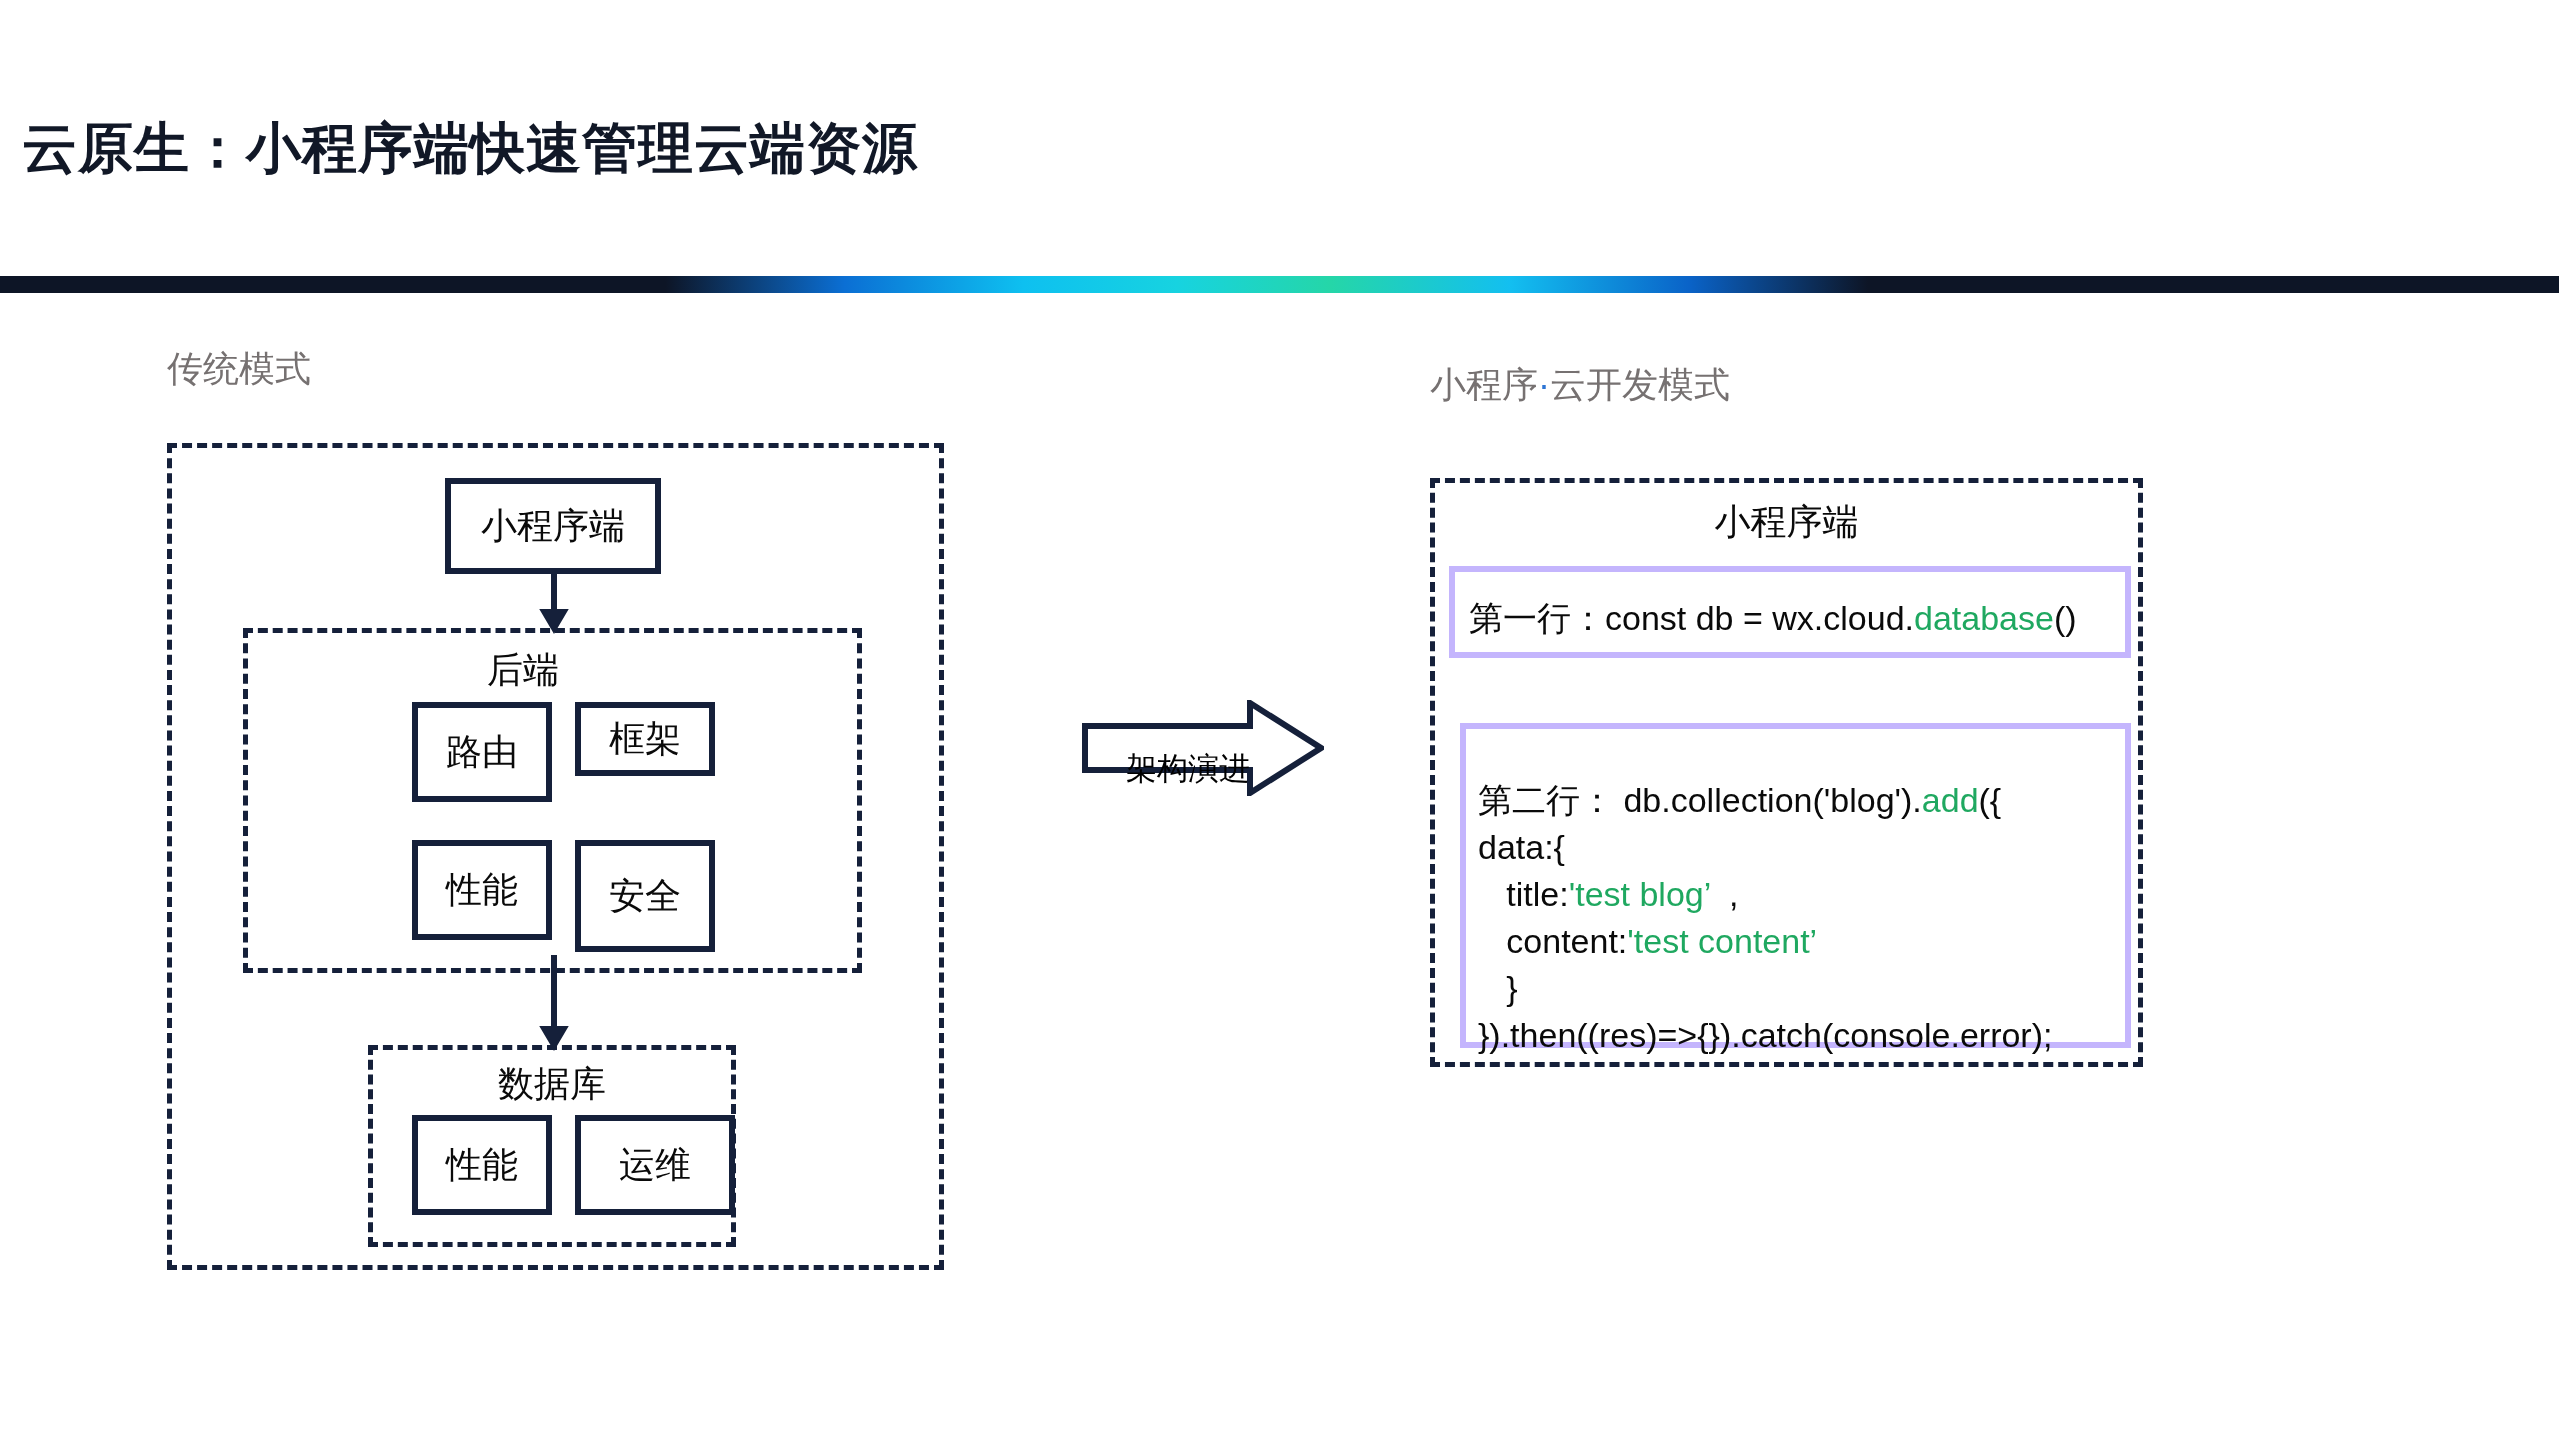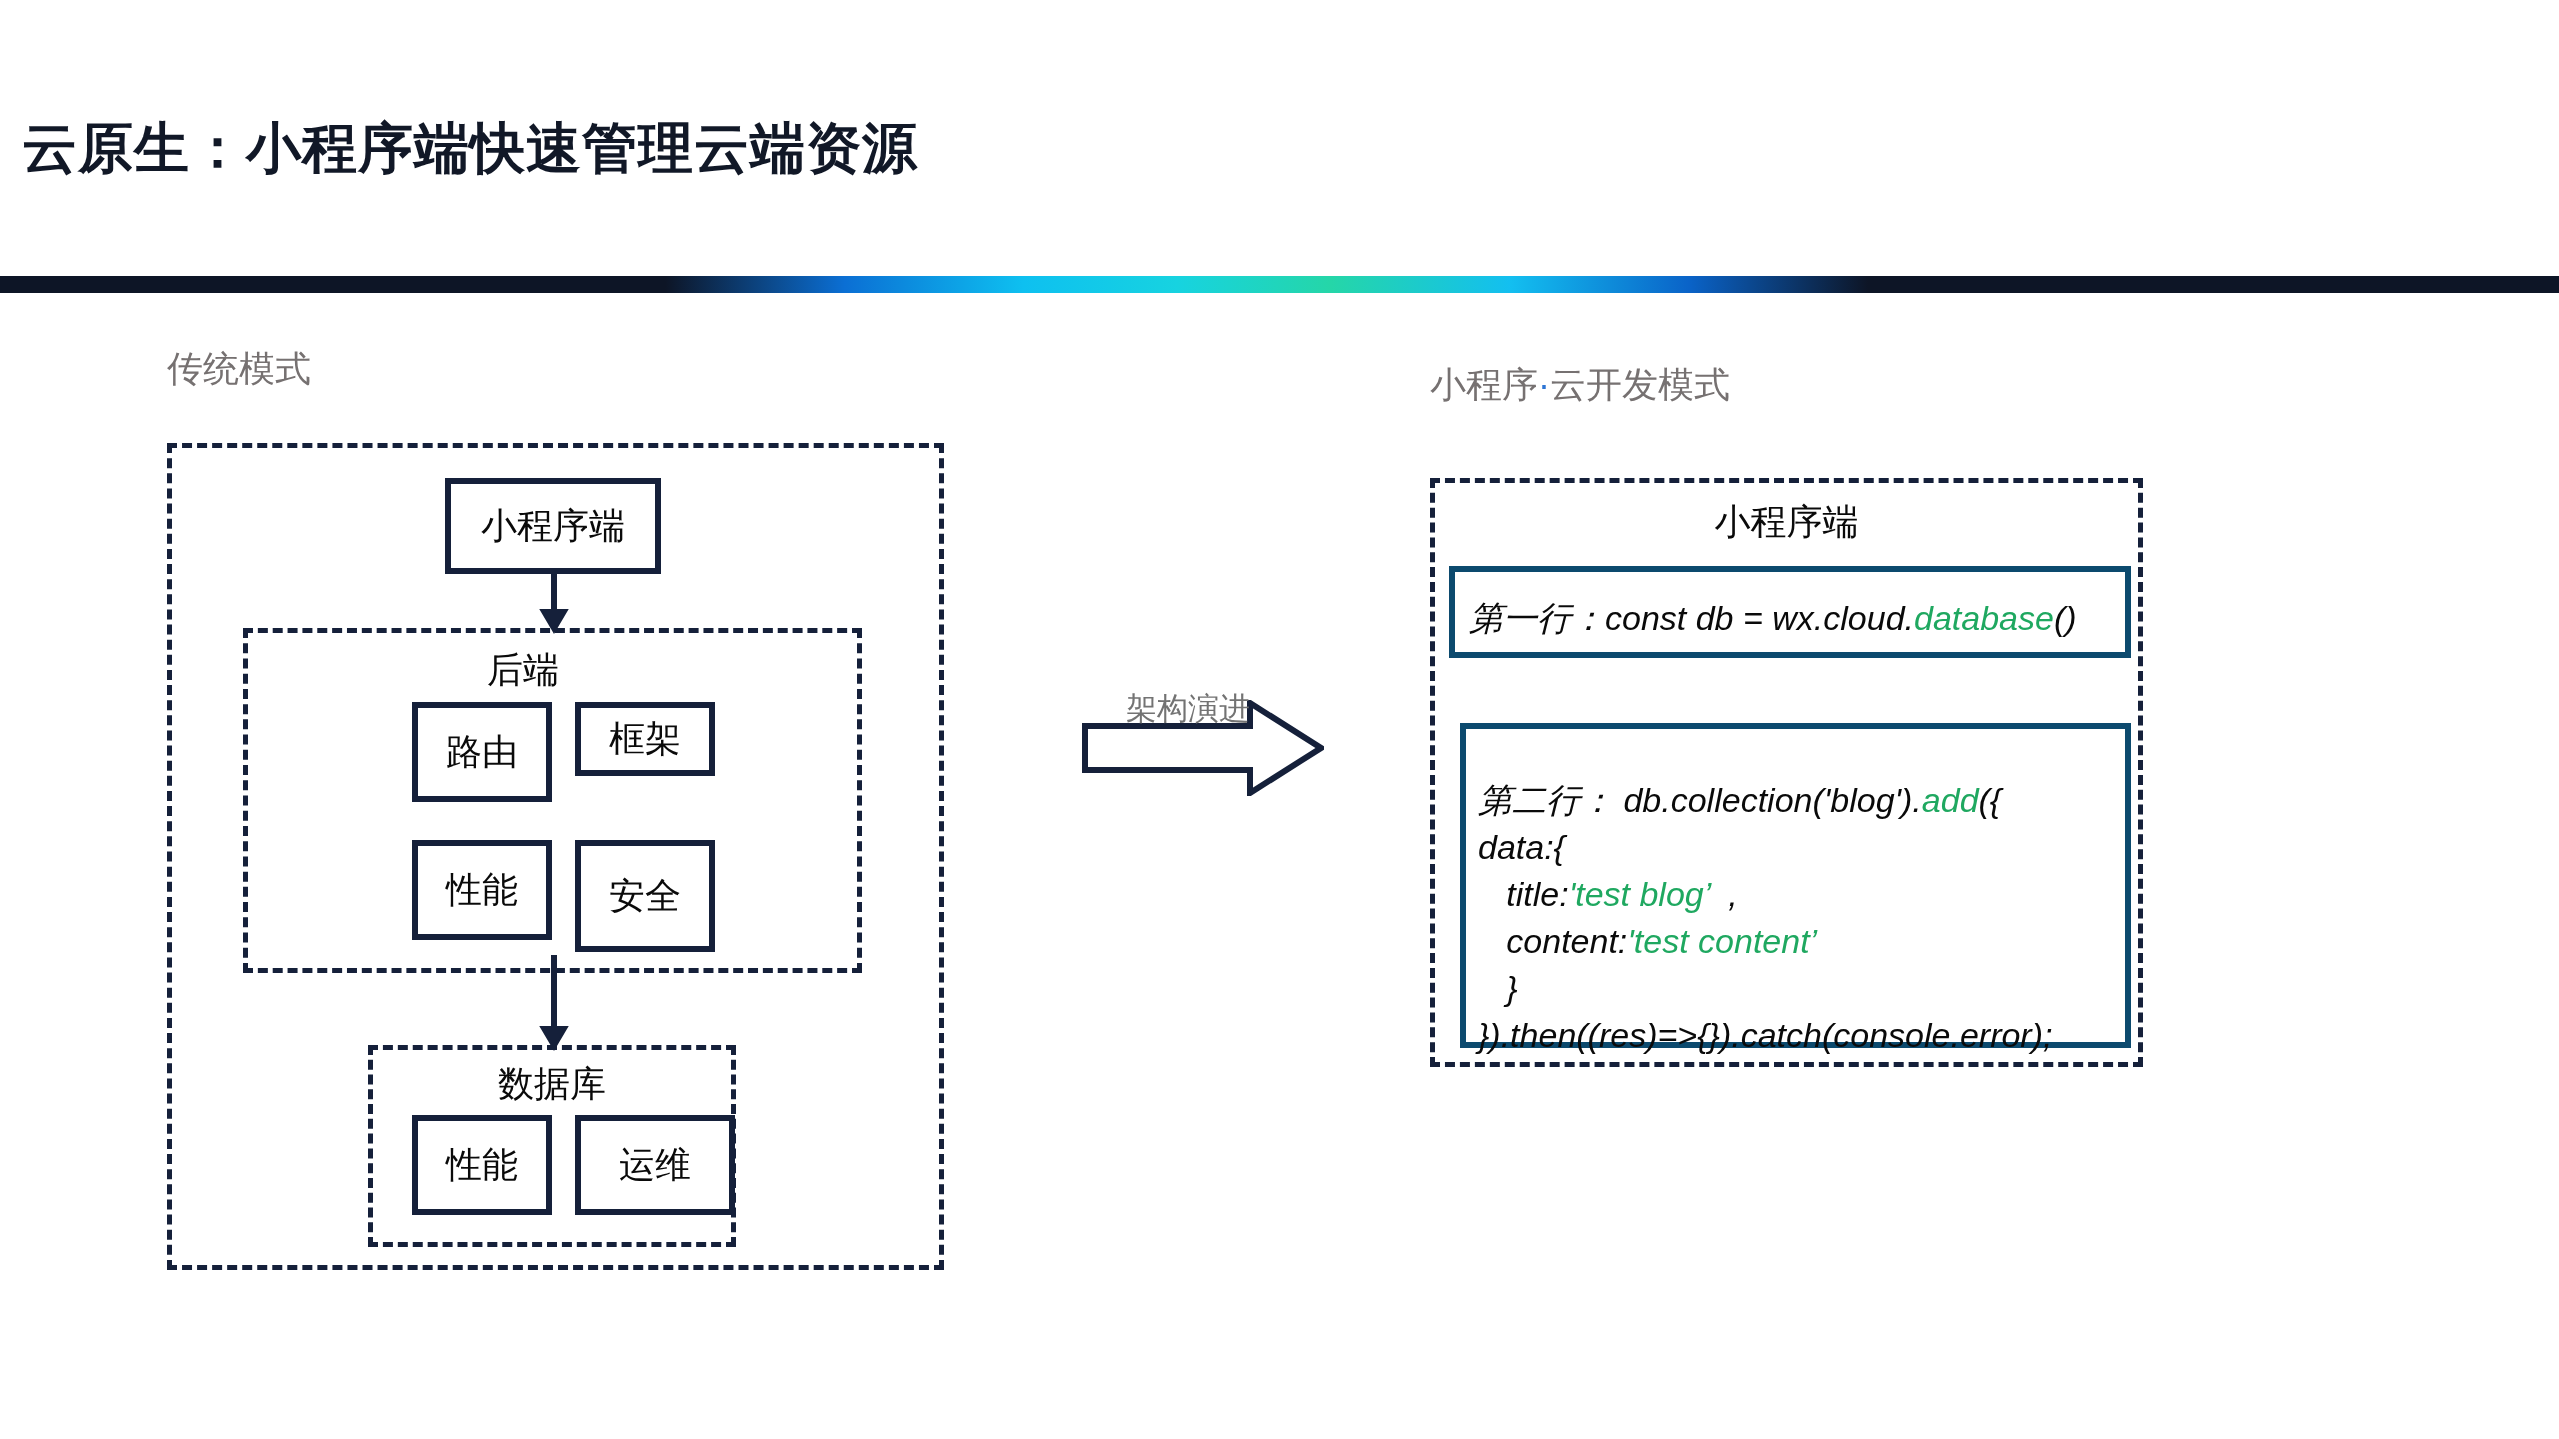--- a/index.html
+++ b/index.html
@@ -92,36 +92,35 @@
   #evolution-arrow {
     position: absolute;
     left: 1082px;
     top: 700px;
     width: 242px;
     height: 96px;
   }
   #evolution-arrow-label {
     position: absolute;
     left: 1108px;
-    top: 688px;
+    top: 748px;
     width: 160px;
     text-align: center;
     font-size: 31px;
-    color: #737373;
+    color: #000000;
     white-space: nowrap;
     z-index: 3;
   }
 
   
   .code-box {
     position: absolute;
-    border: 6px solid #0c4a6e;
+    border: 6px solid #c4b5fd;
     box-sizing: border-box;
     background: #ffffff;
-    font-style: italic;
   }
   .code-text {
     position: absolute;
     font-size: 34px;
     line-height: 1.38;
     color: #0a0a0a;
     white-space: pre;
   }
   .kw-green { color: #1fa860; }
   .dot-blue { color: #2e75d4; }

